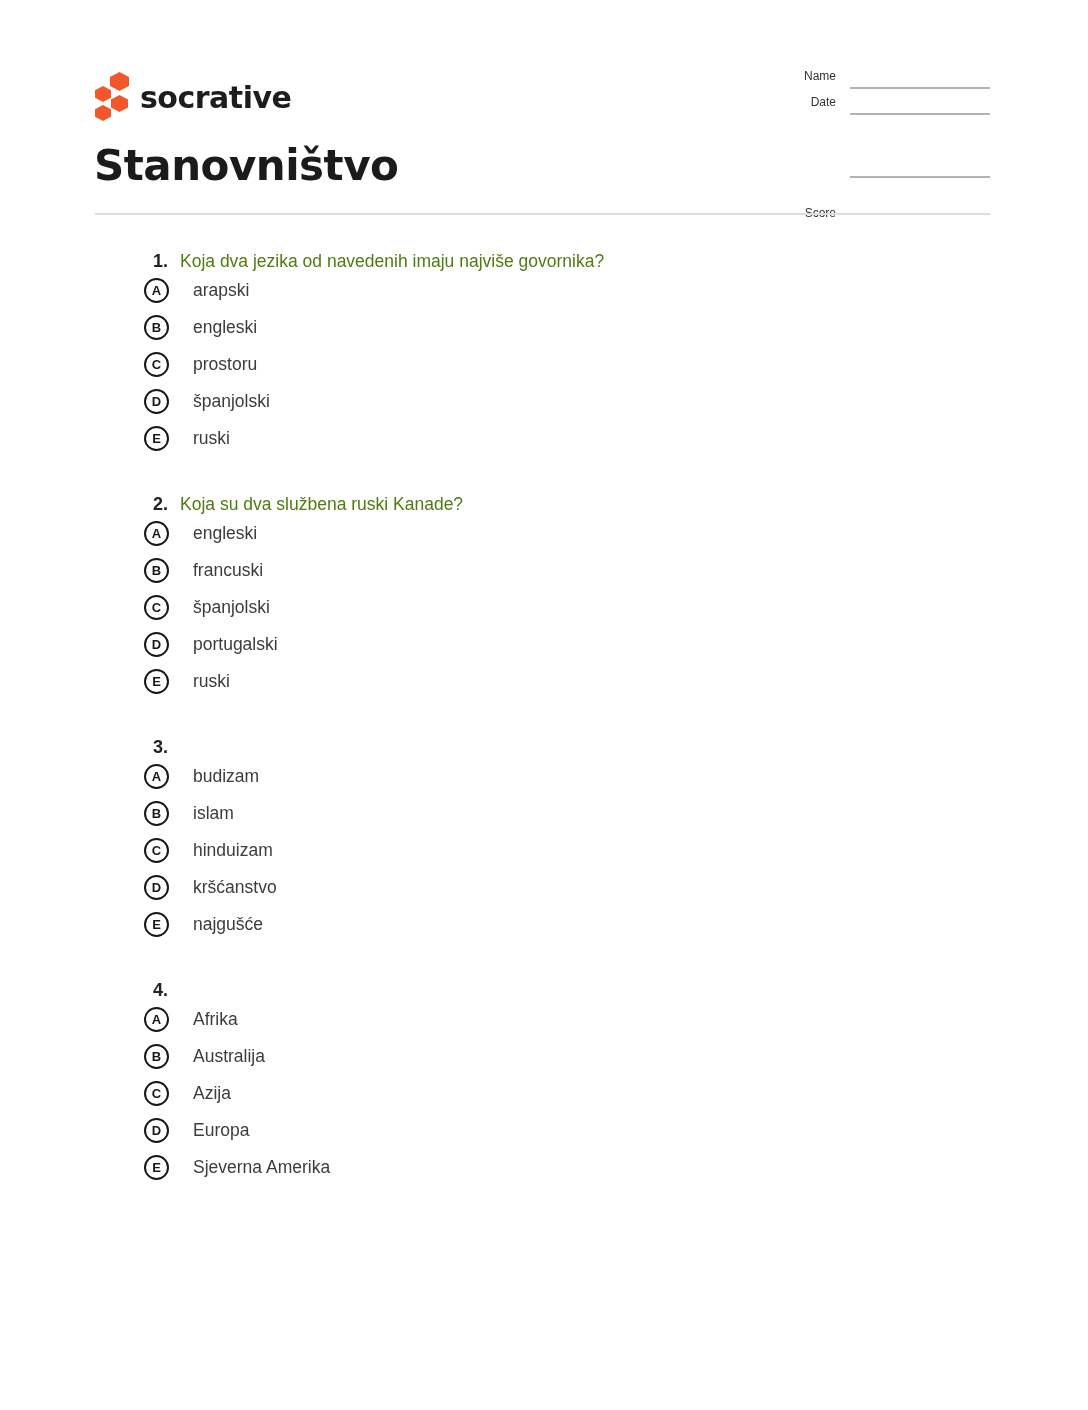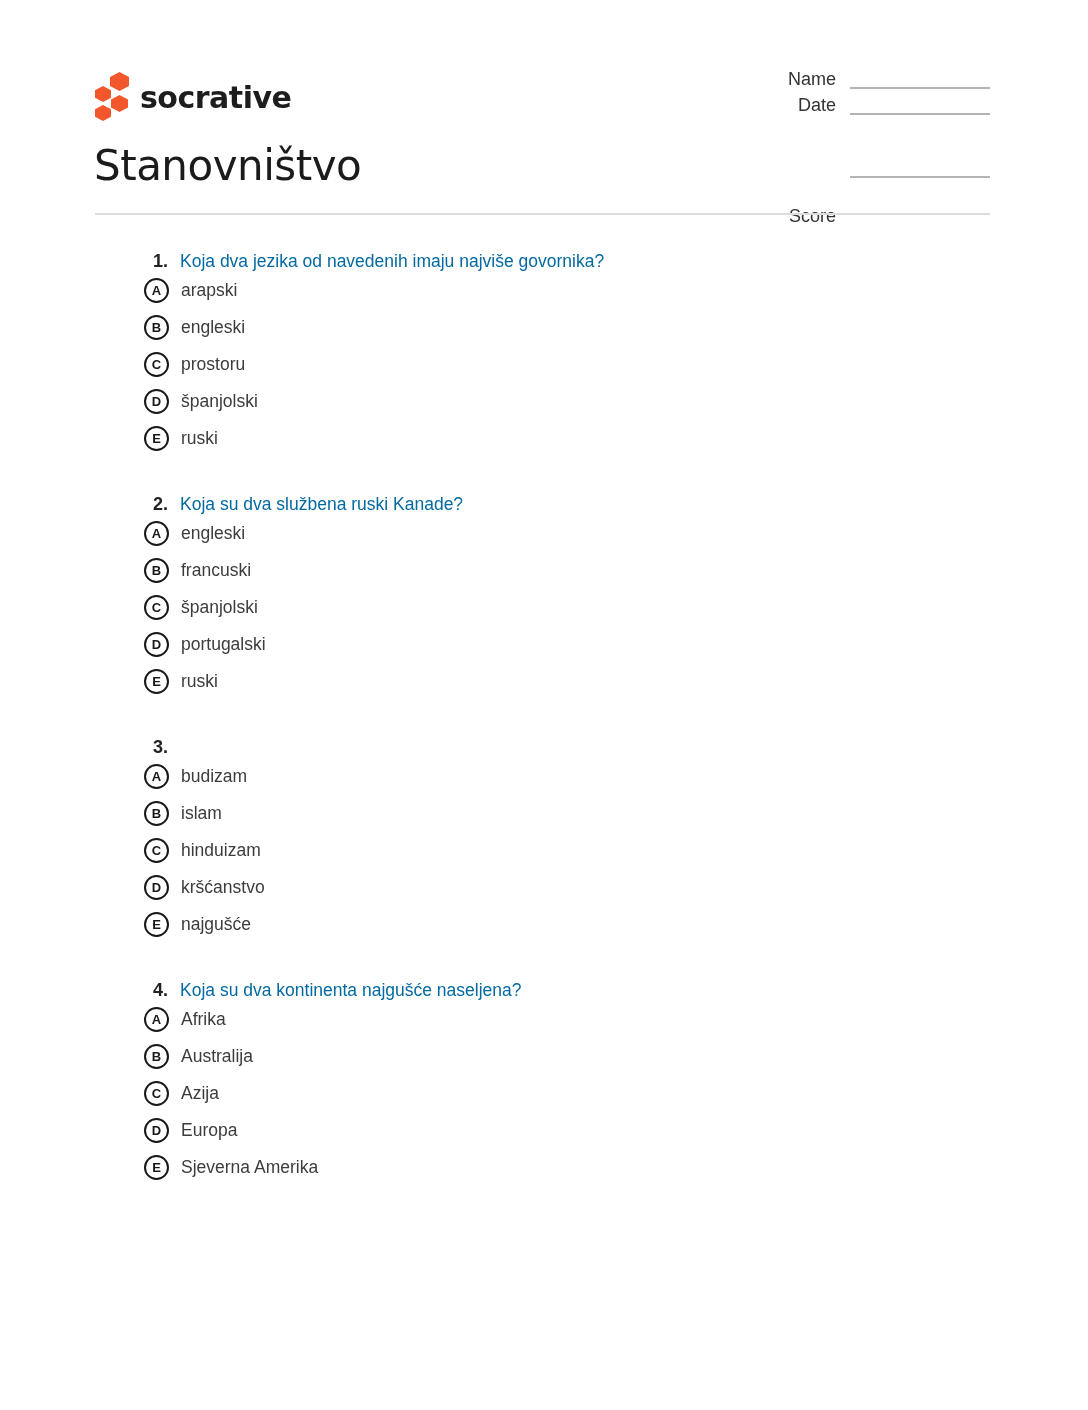--- a/index.html
+++ b/index.html
@@ -20,51 +20,51 @@
   .hex-1 { left:15px; top:0;    width:19px; height:19px; }
   .hex-2 { left:0;    top:14px; width:16px; height:16px; }
   .hex-3 { left:16px; top:23px; width:17px; height:17px; }
   .hex-4 { left:0;    top:33px; width:16px; height:16px; }
   .wordmark {
     font-family:"DejaVu Sans", sans-serif;
     font-size:30px; font-weight:bold; color:#1d1d1d; letter-spacing:-0.5px;
   }
 
   
-  .field-label { position:absolute; right:252px; font-size:18px; color:#333; text-align:right; }
+  .field-label { position:absolute; right:252px; font-size:12px; color:#333; text-align:right; }
   .label-name  { top:69px; }
   .label-date  { top:95px;text-align:right; }
   .label-score { top:158px;margin-top:48px; }
   .field-line { position:absolute; right:98px; width:140px; border-top:2px solid #b3b3b3; }
   .line-name  { top:87px; }
   .line-date  { top:113px; }
   .line-score { top:176px; }
 
   
   .title {
     position:absolute; left:94px; top:141px;
     font-family:"DejaVu Sans", sans-serif;
-    font-size:42px; font-weight:normal; color:#1b1b1b; letter-spacing:-0.5px;
+    font-size:42px; font-weight:bold; color:#1b1b1b; letter-spacing:-0.5px;
   }
   .divider { position:absolute; left:95px; top:213px; width:895px; height:2px; background:#dcdcdc; }
 
   
   .questions { position:absolute; left:0; top:249px; width:1088px; }
   .question { margin-bottom:41px; }
   .q-header { display:flex; padding-left:146px; line-height:24px; margin-bottom:5px; }
   .q-number { width:22px; text-align:right; margin-right:12px; font-size:18px;
               font-weight:bold; color:#222; flex:none; }
-  .q-text { font-size:17.5px; color:#0369a1; }
+  .q-text { font-size:17.5px; color:#4d7c0f; }
   .option { display:flex; align-items:center; height:25px; margin-bottom:12px; padding-left:144px; }
   .bubble {
     flex:none; width:25px; height:25px; border:2px solid #181818; border-radius:50%;
     display:flex; align-items:center; justify-content:center;
     font-size:13px; font-weight:bold; color:#181818;
   }
-  .opt-text { margin-left:12px; font-size:17.5px; color:#3c3c3c; }
+  .opt-text { margin-left:24px; font-size:17.5px; color:#3c3c3c; }
 </style>
 </head>
 <body>
 
 <div class="page">
 
   <div class="logo">
     <div class="hexes">
       <div class="hex hex-1" style="background: rgb(242, 87, 43);"></div>
       <div class="hex hex-2" style="background: rgb(242, 87, 43);"></div>
@@ -162,21 +162,20 @@
       </div>
       <div class="option">
         <span class="bubble">E</span>
         <span class="opt-text">najgušće</span>
       </div>
     </div>
 
     <div class="question">
       <div class="q-header">
         <span class="q-number">4.</span>
-        <span class="q-text">Koja su dva kontinenta najgušće naseljena?</span>
       </div>
       <div class="option">
         <span class="bubble">A</span>
         <span class="opt-text">Afrika</span>
       </div>
       <div class="option">
         <span class="bubble">B</span>
         <span class="opt-text">Australija</span>
       </div>
       <div class="option">

